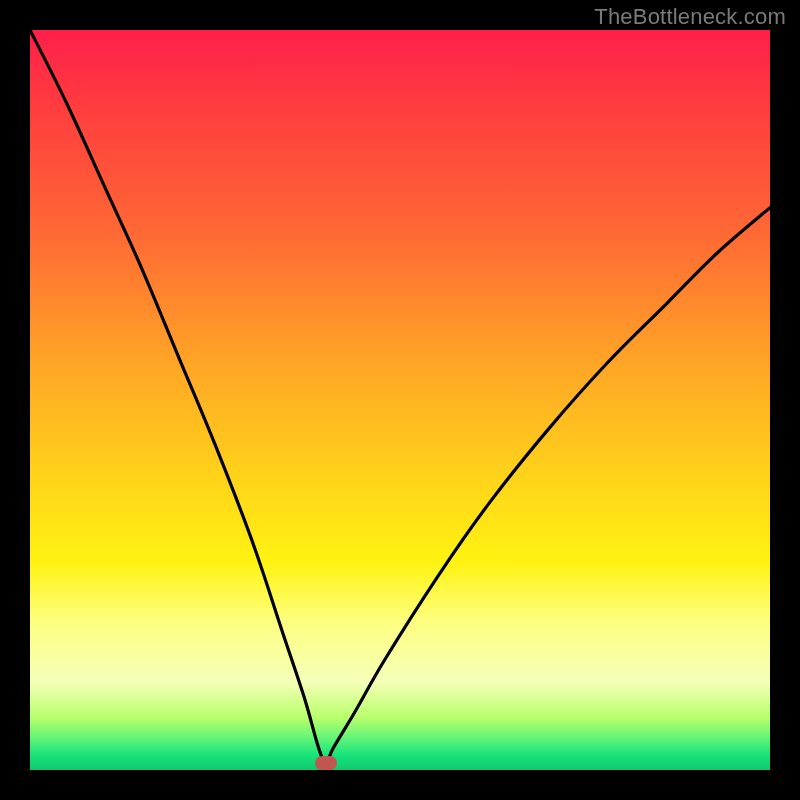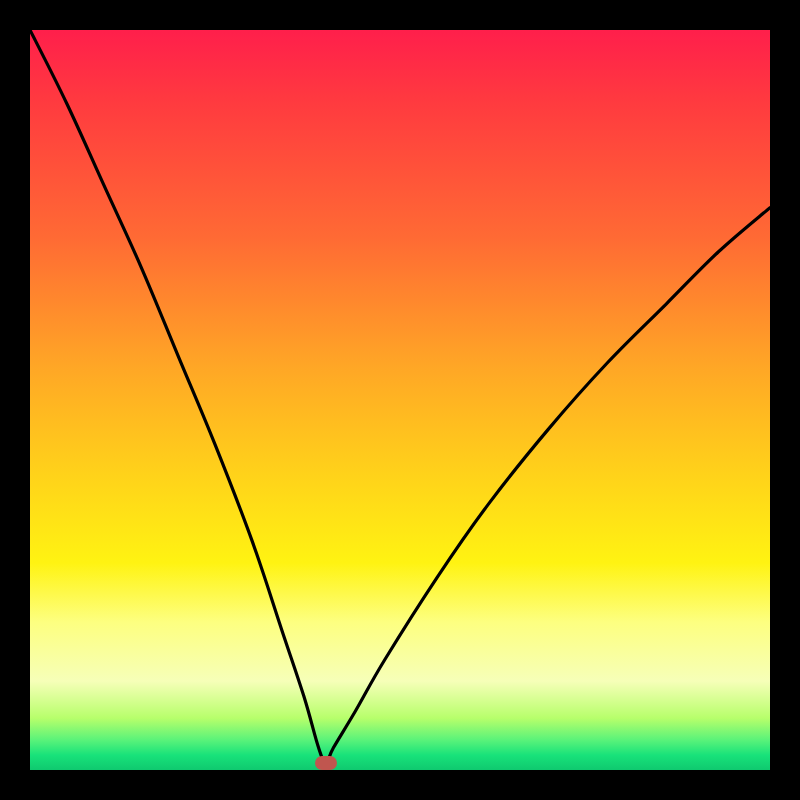--- a/index.html
+++ b/index.html
@@ -68,20 +68,21 @@
     border-radius: 7px;
     background: #c0564f;
     transform: translate(-50%, -50%);
   }
 </style>
 </head>
 <body>
 
 <div class="frame">
 
+  <div class="watermark">TheBottleneck.com</div>
 
   <div class="plot-area">
     <div class="gradient-bg"></div>
 
     <svg class="curve-svg" viewBox="0 0 740 740" preserveAspectRatio="none">
       <path id="curve-path" fill="none" stroke="#000" stroke-width="3.2" stroke-linecap="round" d="M 0.0 0.0 C 6.7 13.3, 23.7 46.0, 37.0 74.0 C 50.3 102.0, 60.7 126.1, 74.0 155.4 C 87.3 184.7, 97.7 206.2, 111.0 236.8 C 124.3 267.4, 134.7 293.6, 148.0 325.6 C 161.3 357.6, 171.7 381.1, 185.0 414.4 C 198.3 447.7, 210.0 477.3, 222.0 510.6 C 234.0 543.9, 242.3 571.4, 251.6 599.4 C 260.9 627.4, 267.1 644.7, 273.8 666.0 C 280.5 687.3, 284.6 705.8, 288.6 717.8 C 292.6 729.8, 293.3 732.6, 296.0 732.6 C 298.7 732.6, 298.1 727.1, 303.4 717.8 C 308.7 708.5, 316.3 696.8, 325.6 680.8 C 334.9 664.8, 340.5 653.0, 355.2 629.0 C 369.9 605.0, 388.4 575.6, 407.0 547.6 C 425.6 519.6, 438.8 500.2, 458.8 473.6 C 478.8 447.0, 496.7 424.9, 518.0 399.6 C 539.3 374.3, 555.9 355.6, 577.2 333.0 C 598.5 310.4, 616.4 293.8, 636.4 273.8 C 656.4 253.8, 669.6 239.3, 688.2 222.0 C 706.8 204.7, 730.7 185.6, 740.0 177.6"></path>
     </svg>
 
     <div id="min-marker" class="marker" style="left: 296px; top: 732.6px;"></div>
   </div>

